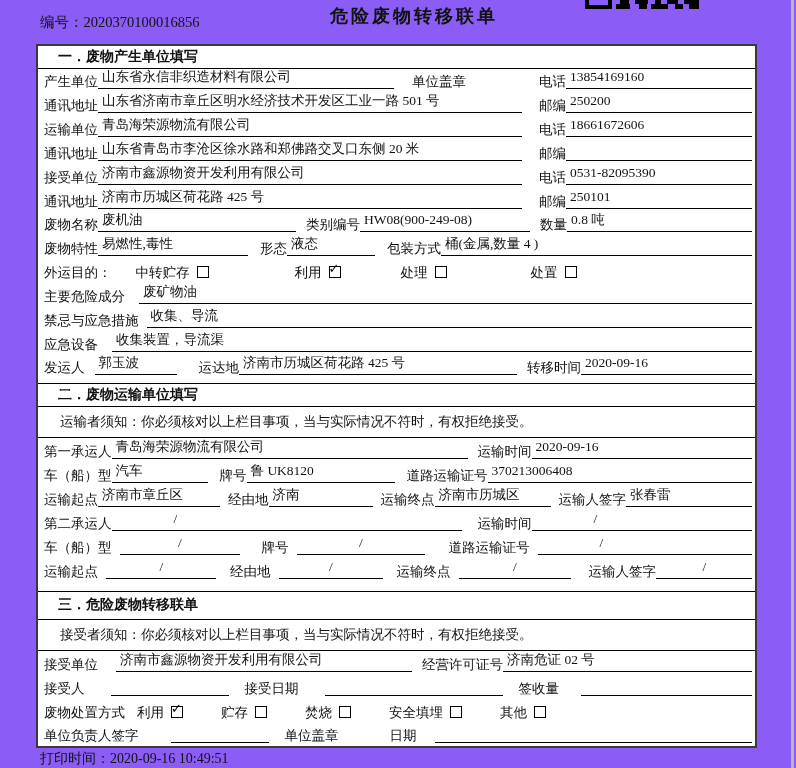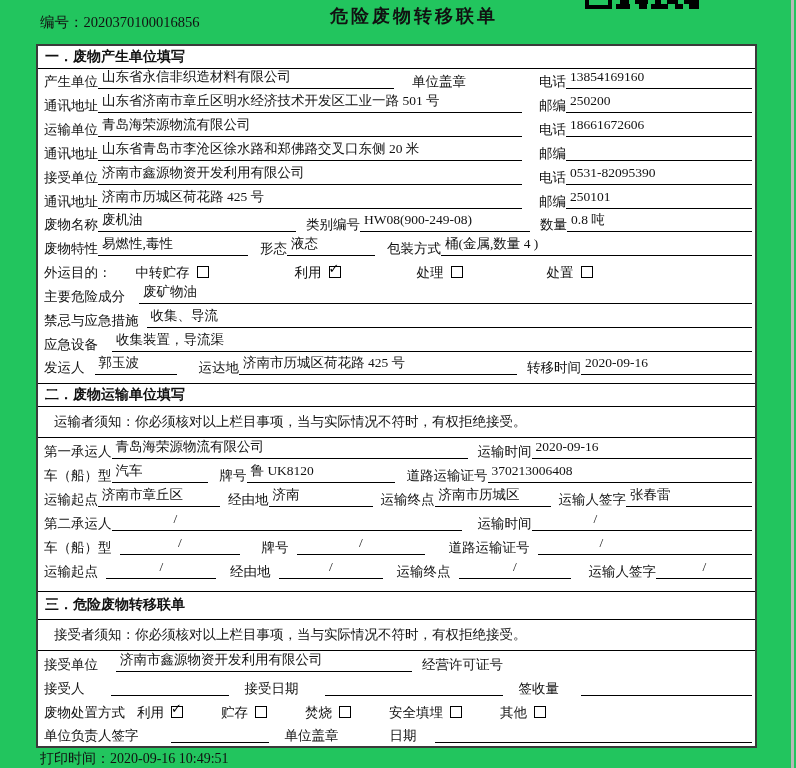--- a/index.html
+++ b/index.html
@@ -1,29 +1,29 @@
 <!DOCTYPE html>
 <html><head>
 <meta charset="utf-8">
 <style>
   html,body{margin:0;padding:0;background:#fff;}
-  .page{position:relative;width:796px;height:768px;background:#22c55e;overflow:hidden;
+  .page{position:relative;width:796px;height:768px;background:#8b5cf6;overflow:hidden;
         font-family:"Liberation Serif","DejaVu Serif",serif;color:#111;font-size:13.5px;}
   .page-edge{position:absolute;top:0;left:791px;width:3px;height:768px;background:#b9b9b9;}
   .qr-frag{position:absolute;left:585px;top:0;width:116px;height:9px;}
   .serial{position:absolute;left:40px;top:13px;font-size:14.5px;white-space:nowrap;}
   .doc-title{position:absolute;left:330px;top:4px;font-family:"Liberation Sans","DejaVu Sans",sans-serif;
              font-weight:bold;font-size:18px;letter-spacing:3px;white-space:nowrap;}
   .doc{position:absolute;left:36px;top:44px;width:721px;box-sizing:border-box;
        border:2px solid #3a3a3a;background:#fff;}
-  .sec-h{height:21.5px;display:flex;align-items:center;padding-left:7px;
+  .sec-h{height:21.5px;display:flex;align-items:center;padding-left:20px;
          font-family:Liberation Mono, monospace;font-weight:bold;font-size:14px;
          border-bottom:1.5px solid #000;}
   .bt{border-top:1.5px solid #000;}
-  .notice-row{height:30.5px;display:flex;align-items:center;padding-left:16px;
+  .notice-row{height:30.5px;display:flex;align-items:center;padding-left:22px;
               border-bottom:1.5px solid #000;white-space:nowrap;}
   .row{display:flex;align-items:flex-end;height:23.85px;box-sizing:border-box;
        padding:0 3px 3px 6px;white-space:nowrap;}
   .lbl{flex:none;white-space:nowrap;line-height:15px;}
   .val{border-bottom:1px solid #000;padding:0 3px 4px 4px;white-space:nowrap;
        line-height:15px;box-sizing:border-box;flex:none;overflow:hidden;}
   .grow{flex:1 1 auto;}
   .mla{margin-left:auto;}
   .slashc{text-align:center;}
   .slashl{padding-left:62px;}
@@ -126,21 +126,21 @@
         <span class="lbl" style="margin-left:12px">包装方式</span>
         <span class="val grow">桶(金属,数量 4 )</span>
       </div>
 
       <div class="row">
         <span class="lbl">外运目的：</span>
         <span class="lbl" style="margin-left:24px">中转贮存</span>
         <span class="cb"></span>
         <span class="lbl" style="margin-left:86px">利用</span>
         <span class="cb on"></span>
-        <span class="lbl" style="margin-left:76px">处理</span>
+        <span class="lbl" style="margin-left:60px">处理</span>
         <span class="cb"></span>
         <span class="lbl" style="margin-left:84px">处置</span>
         <span class="cb"></span>
       </div>
 
       <div class="row">
         <span class="lbl">主要危险成分</span>
         <span class="val grow" style="margin-left:14px">废矿物油</span>
       </div>
 
@@ -224,20 +224,21 @@
     </div>
 
     <div class="sec-h bt sec3h">三．危险废物转移联单</div>
     <div class="notice-row">接受者须知：你必须核对以上栏目事项，当与实际情况不符时，有权拒绝接受。</div>
     <div>
 
       <div class="row">
         <span class="lbl">接受单位</span>
         <span class="val" style="width:296px;margin-left:18px">济南市鑫源物资开发利用有限公司</span>
         <span class="lbl" style="margin-left:10px">经营许可证号</span>
+        <span class="val grow">济南危证 02 号</span>
       </div>
 
       <div class="row">
         <span class="lbl">接受人</span>
         <span class="val" style="width:118px;margin-left:26px"></span>
         <span class="lbl" style="margin-left:16px">接受日期</span>
         <span class="val" style="width:178px;margin-left:26px"></span>
         <span class="lbl" style="margin-left:16px">签收量</span>
         <span class="val grow" style="margin-left:22px"></span>
       </div>

